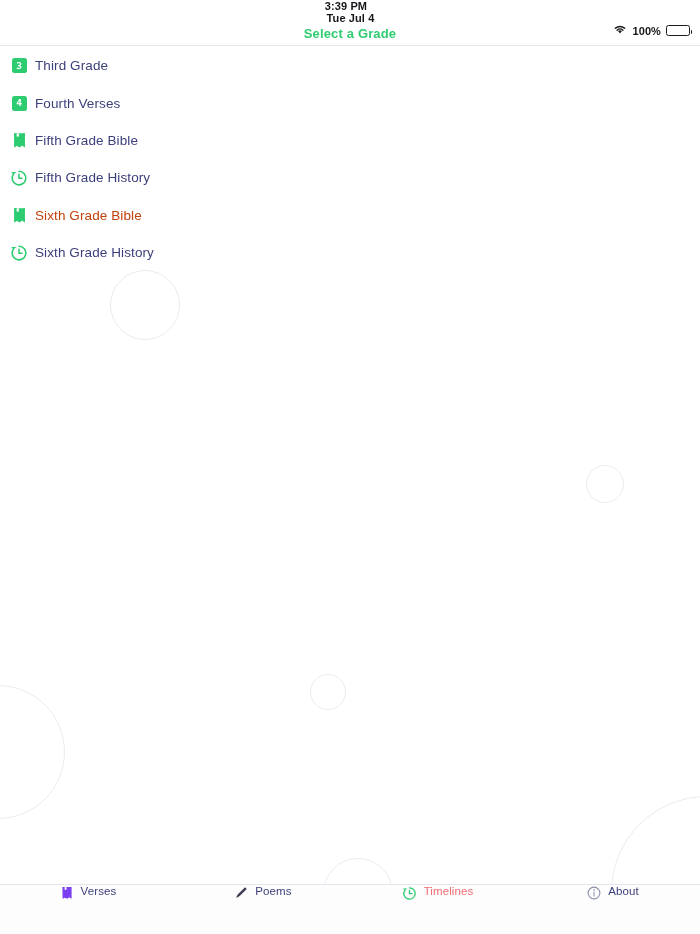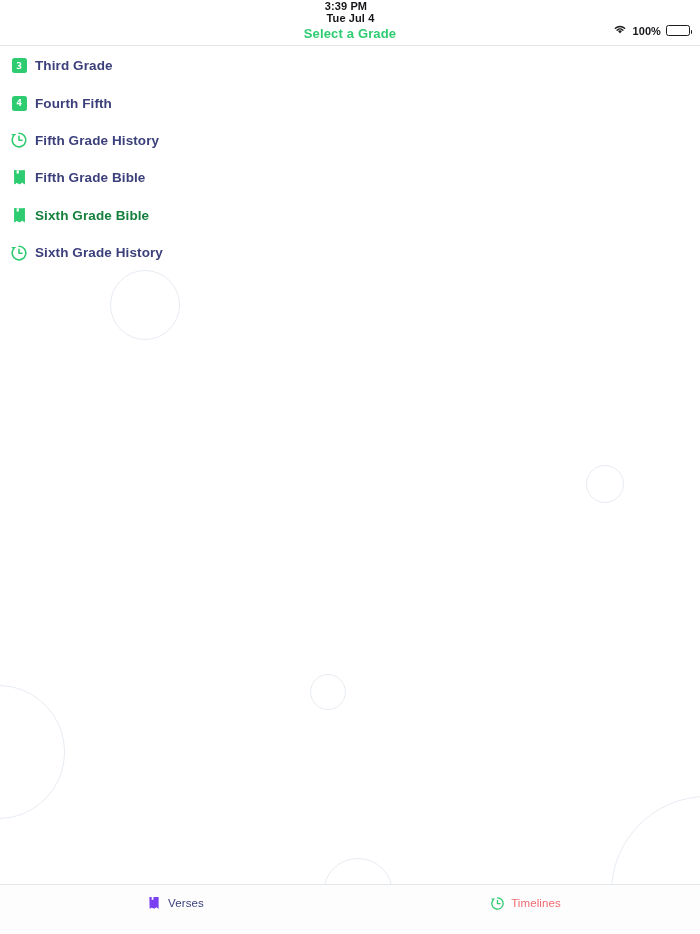--- a/index.html
+++ b/index.html
@@ -98,21 +98,20 @@
   }
   .row-icon {
     width:22px; min-width:22px; height:22px;
     display:flex; align-items:center; justify-content:center;
     margin-right:5px;
   }
   .row-label {
     font-size:13.5px;
     color:#3b3f7a;
     letter-spacing:.1px;
-    font-weight:bold;
   }
   
   .badge-num {
     width:15px; height:15px;
     background:#2ecc71;
     border-radius:2.5px;
     display:flex; align-items:center; justify-content:center;
     color:#ffffff;
     font-size:9.5px; font-weight:bold;
     line-height:1;
@@ -123,21 +122,21 @@
   .tabbar {
     position:absolute; left:0; bottom:0;
     width:700px; height:50px;
     background:#fdfdfd;
     border-top:1px solid #e3e6ea;
     display:flex;
     z-index:30;
   }
   .tab {
     flex:1;
-    display:flex; align-items:center; justify-content:center;
+    display:flex; align-items:flex-start; justify-content:center;
     gap:6px;
     height:36px;
     cursor:default;
   }
   .tab-ico { display:flex; align-items:center; justify-content:center; width:16px; height:16px; }
   .tab-label { font-size:11.5px; letter-spacing:.1px; }
 </style>
 </head>
 <body>
 
@@ -179,51 +178,51 @@
       <div class="row">
         <span class="row-icon">
           <span class="badge-num">3</span>
         </span>
         <span class="row-label" style="color: rgb(59, 63, 122);">Third Grade</span>
       </div>
       <div class="row">
         <span class="row-icon">
           <span class="badge-num">4</span>
         </span>
-        <span class="row-label" style="color: rgb(59, 63, 122);">Fourth Fifth</span>
+        <span class="row-label" style="color: rgb(59, 63, 122);">Fourth Verses</span>
+      </div>
+      <div class="row">
+        <span class="row-icon">
+          <svg width="17" height="17" viewBox="0 0 16 16">
+            <path d="M3 1.2h10v13.2l-1.6-1.2V1.2M3 1.2v13.2l2.1-1.6 2.1 1.6V1.2" fill="#2ecc71"></path>
+            <path d="M3 1.2h10v13.4l-2.4-1.8-2.4 1.8-2.4-1.8L3.4 14.6z" fill="#2ecc71"></path>
+            <rect x="5.3" y="1.2" width="2.1" height="3.1" fill="#ffffff"></rect>
+          </svg>
+        </span>
+        <span class="row-label" style="color: rgb(59, 63, 122);">Fifth Grade Bible</span>
       </div>
       <div class="row">
         <span class="row-icon">
           <svg width="18" height="18" viewBox="0 0 18 18">
             <path d="M9 2.2a6.8 6.8 0 1 1-5.6 2.95" stroke="#2ecc71" stroke-width="1.6" fill="none" stroke-linecap="round"></path>
             <path d="M1.1 3.1l2.6 2.3 2.6-2.3z" fill="#2ecc71"></path>
             <path d="M9 5.3v3.9h3" stroke="#2ecc71" stroke-width="1.6" fill="none" stroke-linecap="round" stroke-linejoin="round"></path>
           </svg>
         </span>
         <span class="row-label" style="color: rgb(59, 63, 122);">Fifth Grade History</span>
       </div>
       <div class="row">
         <span class="row-icon">
           <svg width="17" height="17" viewBox="0 0 16 16">
             <path d="M3 1.2h10v13.2l-1.6-1.2V1.2M3 1.2v13.2l2.1-1.6 2.1 1.6V1.2" fill="#2ecc71"></path>
             <path d="M3 1.2h10v13.4l-2.4-1.8-2.4 1.8-2.4-1.8L3.4 14.6z" fill="#2ecc71"></path>
             <rect x="5.3" y="1.2" width="2.1" height="3.1" fill="#ffffff"></rect>
           </svg>
         </span>
-        <span class="row-label" style="color: rgb(59, 63, 122);">Fifth Grade Bible</span>
-      </div>
-      <div class="row">
-        <span class="row-icon">
-          <svg width="17" height="17" viewBox="0 0 16 16">
-            <path d="M3 1.2h10v13.2l-1.6-1.2V1.2M3 1.2v13.2l2.1-1.6 2.1 1.6V1.2" fill="#2ecc71"></path>
-            <path d="M3 1.2h10v13.4l-2.4-1.8-2.4 1.8-2.4-1.8L3.4 14.6z" fill="#2ecc71"></path>
-            <rect x="5.3" y="1.2" width="2.1" height="3.1" fill="#ffffff"></rect>
-          </svg>
-        </span>
-        <span class="row-label" style="color: #15803d;">Sixth Grade Bible</span>
+        <span class="row-label" style="color: #c2410c;">Sixth Grade Bible</span>
       </div>
       <div class="row">
         <span class="row-icon">
           <svg width="18" height="18" viewBox="0 0 18 18">
             <path d="M9 2.2a6.8 6.8 0 1 1-5.6 2.95" stroke="#2ecc71" stroke-width="1.6" fill="none" stroke-linecap="round"></path>
             <path d="M1.1 3.1l2.6 2.3 2.6-2.3z" fill="#2ecc71"></path>
             <path d="M9 5.3v3.9h3" stroke="#2ecc71" stroke-width="1.6" fill="none" stroke-linecap="round" stroke-linejoin="round"></path>
           </svg>
         </span>
         <span class="row-label" style="color: rgb(59, 63, 122);">Sixth Grade History</span>
@@ -236,23 +235,42 @@
           <svg width="14" height="14" viewBox="0 0 16 16">
             <path d="M3 1.2h10v13.2l-1.6-1.2V1.2M3 1.2v13.2l2.1-1.6 2.1 1.6V1.2" fill="#7b3ff2"></path>
             <path d="M3 1.2h10v13.4l-2.4-1.8-2.4 1.8-2.4-1.8L3.4 14.6z" fill="#7b3ff2"></path>
             <rect x="5.3" y="1.2" width="2.1" height="3.1" fill="#ffffff"></rect>
           </svg>
         </span>
         <span class="tab-label" style="color: rgb(59, 63, 122);">Verses</span>
       </div>
       <div class="tab">
         <span class="tab-ico">
+          <svg width="14" height="14" viewBox="0 0 16 16">
+            <path d="M12.6 1.4l2 2-8.4 8.4-2.6.6.6-2.6z" fill="#3d3d52"></path>
+            <path d="M3.6 10.4l-1.1 3.1 3.1-1.1z" fill="#3d3d52"></path>
+          </svg>
+        </span>
+        <span class="tab-label" style="color: rgb(59, 63, 122);">Poems</span>
+      </div>
+      <div class="tab">
+        <span class="tab-ico">
           <svg width="15" height="15" viewBox="0 0 18 18">
             <path d="M9 2.2a6.8 6.8 0 1 1-5.6 2.95" stroke="#2ecc71" stroke-width="1.6" fill="none" stroke-linecap="round"></path>
             <path d="M1.1 3.1l2.6 2.3 2.6-2.3z" fill="#2ecc71"></path>
             <path d="M9 5.3v3.9h3" stroke="#2ecc71" stroke-width="1.6" fill="none" stroke-linecap="round" stroke-linejoin="round"></path>
           </svg>
         </span>
         <span class="tab-label" style="color: rgb(242, 107, 114);">Timelines</span>
       </div>
+      <div class="tab">
+        <span class="tab-ico">
+          <svg width="14" height="14" viewBox="0 0 16 16">
+            <circle cx="8" cy="8" r="6.7" stroke="#8a8fa8" stroke-width="1.2" fill="none"></circle>
+            <circle cx="8" cy="4.6" r=".95" fill="#8a8fa8"></circle>
+            <path d="M8 6.9v4.6" stroke="#8a8fa8" stroke-width="1.2" stroke-linecap="round"></path>
+          </svg>
+        </span>
+        <span class="tab-label" style="color: rgb(59, 63, 122);">About</span>
+      </div>
     </div>
 
 </div>
 
 </body></html>

